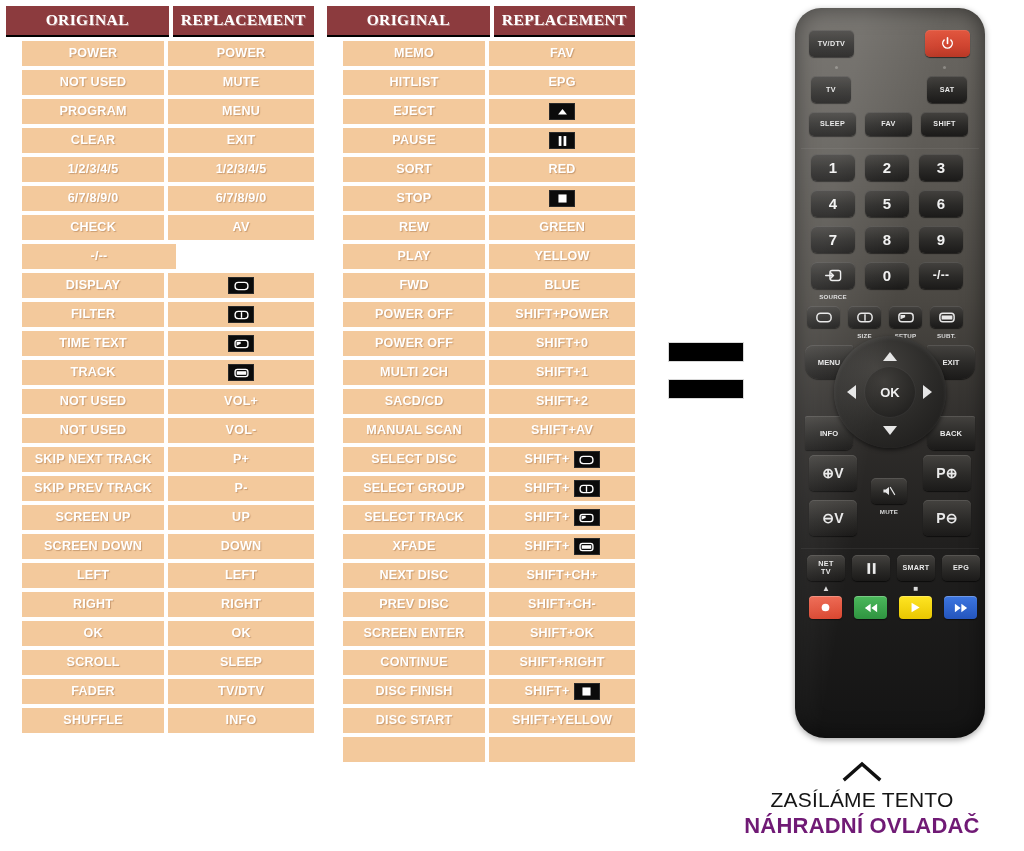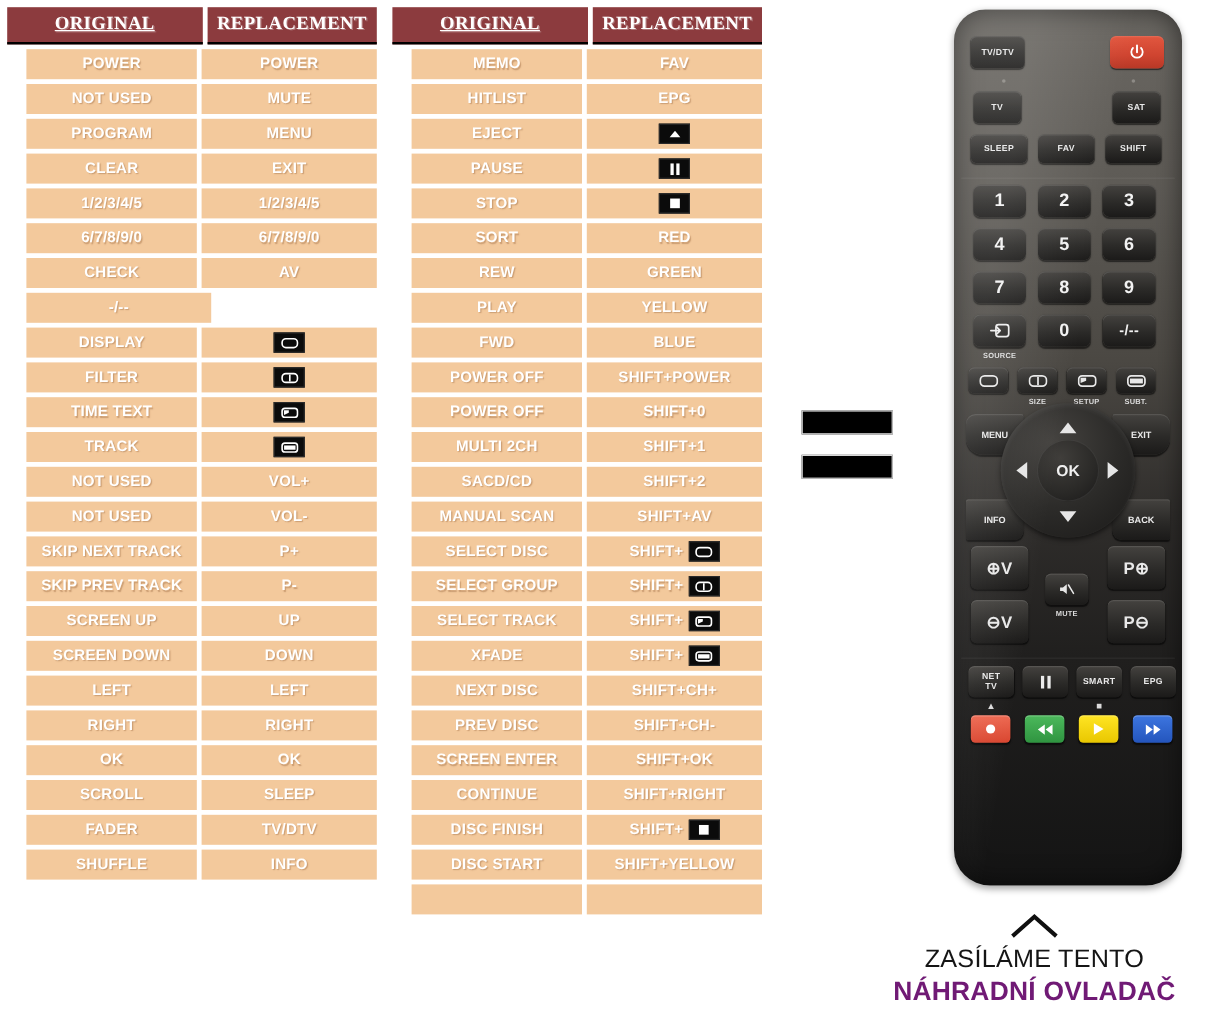--- a/index.html
+++ b/index.html
@@ -22,21 +22,21 @@
     color: #ffffff;
     font-family: "Liberation Serif", serif;
     font-weight: bold;
     font-size: 15.5px;
     letter-spacing: .4px;
     text-align: center;
     padding: 5px 0 6px;
     text-shadow: 1px 1px 0 rgba(255,255,255,.30);
     border-bottom: 2px solid #000000;
   }
-  .th-orig { width: 177px; text-decoration: underline; }
+  .th-orig { width: 177px; }
   .th-repl { width: 154px; }
 
   .trow { display: flex; gap: 4px; margin-bottom: 4px; padding-left: 16px; }
   .td {
     background: #f3c99c;
     color: #ffffff;
     font-weight: bold;
     font-size: 12.6px;
     letter-spacing: .2px;
     text-align: center;
@@ -363,33 +363,33 @@
           <div class="td td-repl">
             <span class="chip">
               <svg width="9" height="10" viewBox="0 0 10 11">
                 <rect x="0.8" y="0" width="3" height="11" fill="#fff"></rect>
                 <rect x="6.2" y="0" width="3" height="11" fill="#fff"></rect>
               </svg>
             </span>
           </div>
         </div>
         <div class="trow">
+          <div class="td td-orig">SORT</div>
+          <div class="td td-repl">
+            <span class="chip-txt">RED</span>
+          </div>
+        </div>
+        <div class="trow">
           <div class="td td-orig">STOP</div>
           <div class="td td-repl">
             <span class="chip">
               <svg width="9" height="9" viewBox="0 0 10 10">
                 <rect x="0.5" y="0.5" width="9" height="9" fill="#fff"></rect>
               </svg>
             </span>
-          </div>
-        </div>
-        <div class="trow">
-          <div class="td td-orig">SORT</div>
-          <div class="td td-repl">
-            <span class="chip-txt">RED</span>
           </div>
         </div>
         <div class="trow">
           <div class="td td-orig">REW</div>
           <div class="td td-repl">
             <span class="chip-txt">GREEN</span>
           </div>
         </div>
         <div class="trow">
           <div class="td td-orig">PLAY</div>

